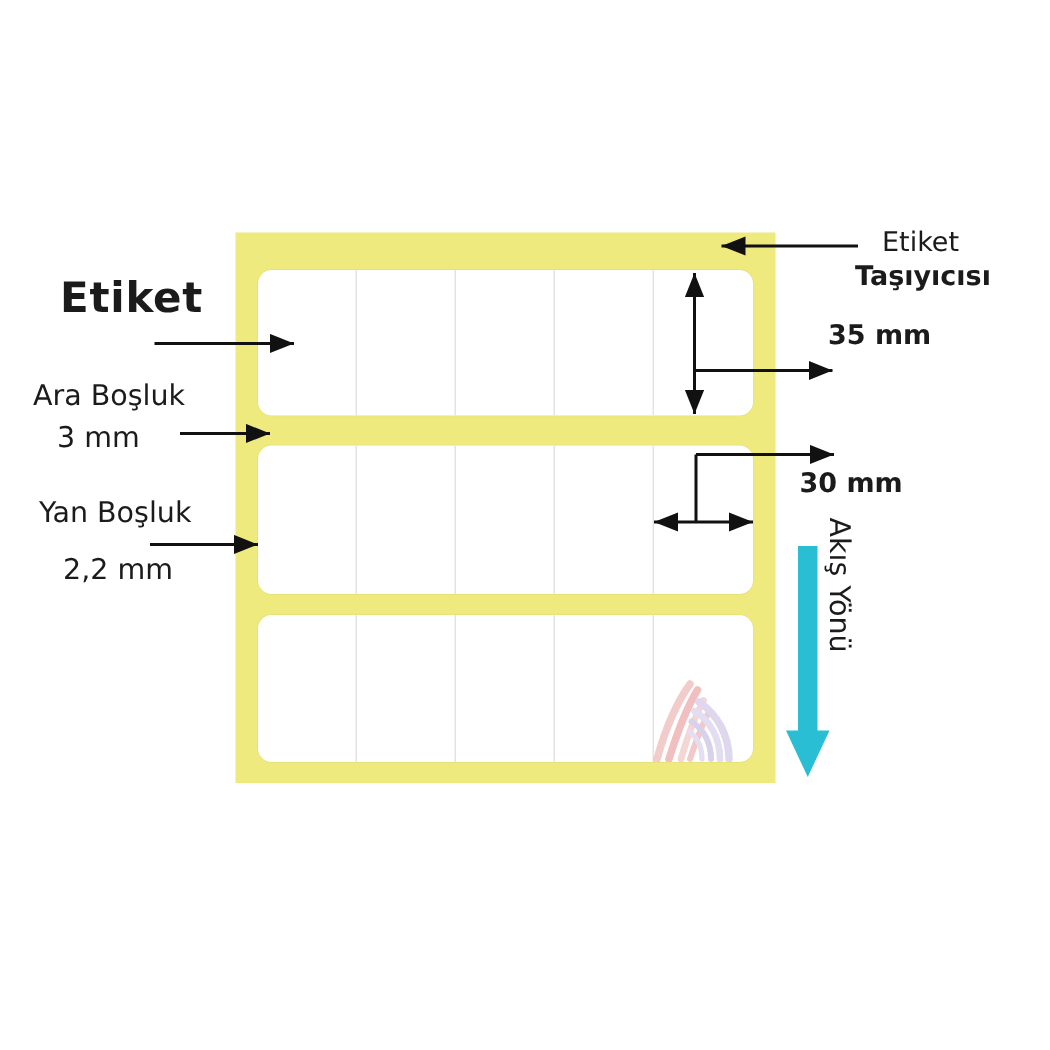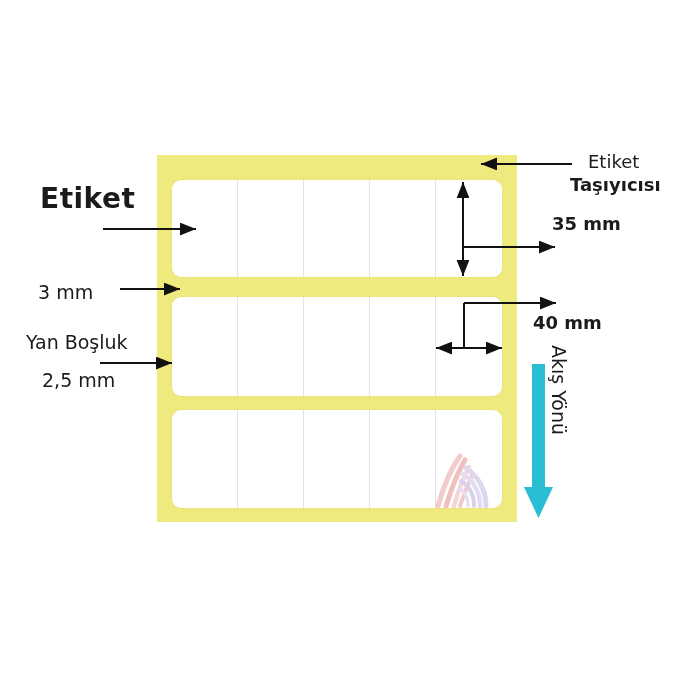--- a/index.html
+++ b/index.html
@@ -181,27 +181,28 @@
           <path d="M56 60 C56 44 48 30 36 22" stroke="#c3b6e0" stroke-width="5"></path>
           <path d="M50 60 C50 46 43 34 33 28" stroke="#cdc1e6" stroke-width="4.5"></path>
           <path d="M44 60 C44 49 39 40 31 35" stroke="#b9abdb" stroke-width="4"></path>
           <path d="M38 60 C38 52 35 46 30 42" stroke="#cfc4e8" stroke-width="3.5"></path>
         </g>
       </svg>
     </div>
   </div>
 
   <div class="txt t-etiket">Etiket</div>
+  <div class="txt t-ara1">Ara Boşluk</div>
   <div class="txt t-ara2">3 mm</div>
   <div class="txt t-yan1">Yan Boşluk</div>
-  <div class="txt t-yan2">2,5 mm</div>
+  <div class="txt t-yan2">2,2 mm</div>
   <div class="txt t-carrier1">Etiket</div>
   <div class="txt t-carrier2">Taşıyıcısı</div>
   <div class="txt t-35">35 mm</div>
-  <div class="txt t-20">40 mm</div>
+  <div class="txt t-20">30 mm</div>
   <div class="txt t-flow">Akış Yönü</div>
 
   <svg class="overlay" viewBox="0 0 700 700">
     <defs>
       <marker id="ah" markerWidth="9" markerHeight="9" refX="8" refY="3.2" orient="auto" markerUnits="strokeWidth">
         <path d="M0,0 L8,3.2 L0,6.4 z" fill="#111111"></path>
       </marker>
       <marker id="ah-start" markerWidth="9" markerHeight="9" refX="0" refY="3.2" orient="auto" markerUnits="strokeWidth">
         <path d="M8,0 L0,3.2 L8,6.4 z" fill="#111111"></path>
       </marker>

